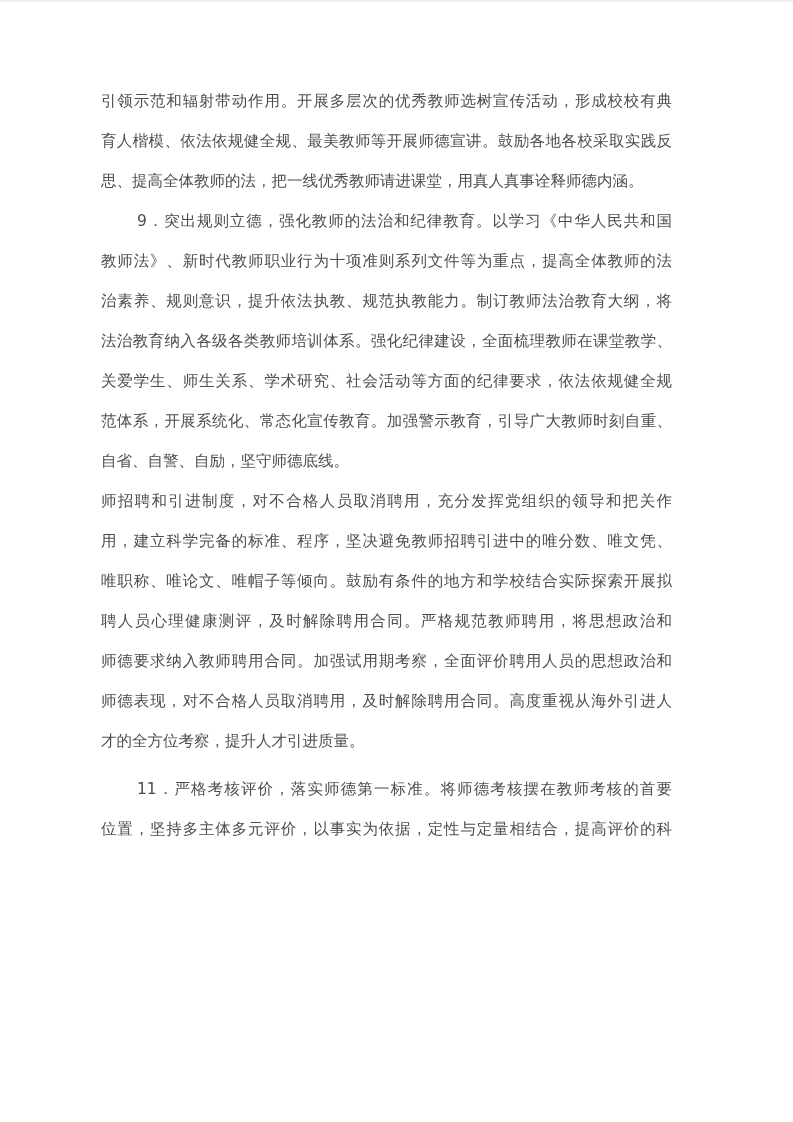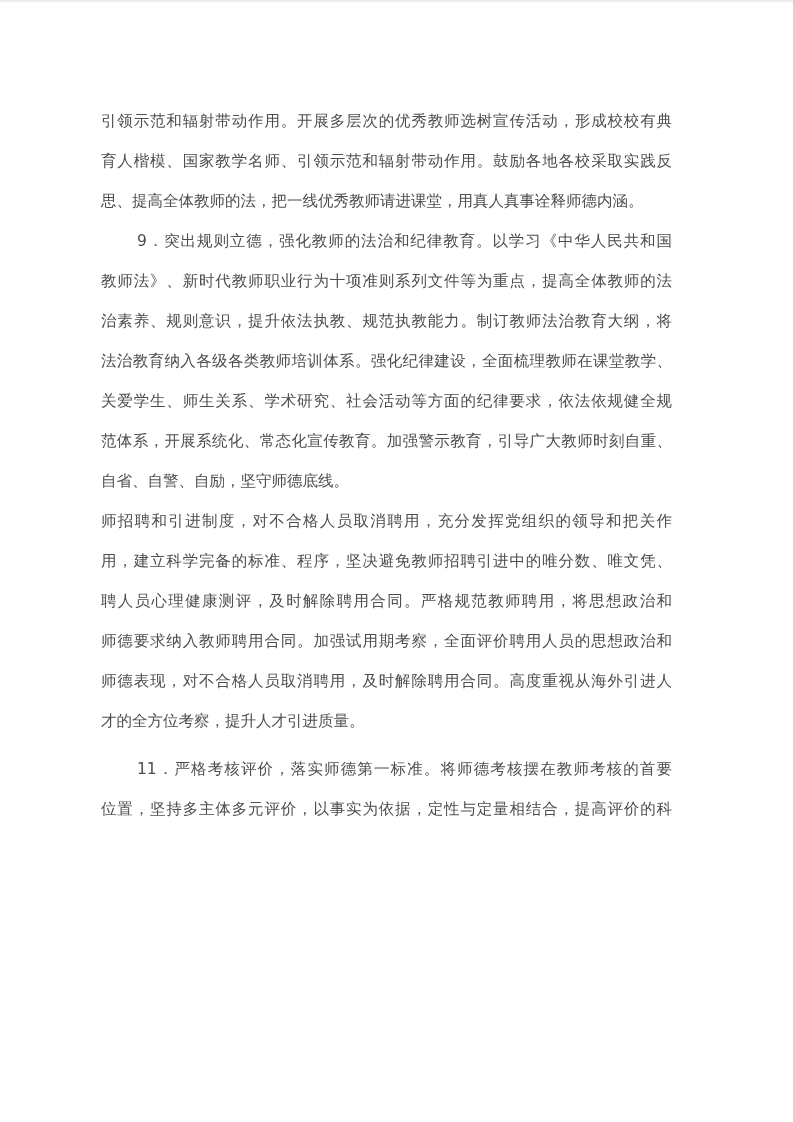--- a/index.html
+++ b/index.html
@@ -11,21 +11,21 @@
     width: 793px;
     height: 1122px;
     overflow: hidden;
   }
   .page {
     box-sizing: border-box;
     width: 793px;
     height: 1122px;
     background: #ffffff;
     border-top: 2px solid #ededed;
-    padding: 99px 121px 0 101px;
+    padding: 79px 121px 0 101px;
     font-family: "DejaVu Sans", sans-serif;
     font-size: 15.5px;
     color: #4d4d4d;
   }
   .block { margin: 0; }
   .block.heading {
     margin: 12px 0 5px 0;
     font-weight: bold;
     color: #3c3c3c;
   }
@@ -42,35 +42,36 @@
   .line.last { text-align-last: left; }
   .line.indent { text-indent: 36px; }
   .block.heading .line.indent { text-indent: 52px; }
 </style>
 </head>
 <body>
 
 <div class="page" data-name="document-page">
     <div class="block paragraph" data-name="para-8-continuation">
       <div class="line" data-name="text-line">引领示范和辐射带动作用。开展多层次的优秀教师选树宣传活动，形成校校有典</div>
-      <div class="line" data-name="text-line">育人楷模、国家教学名师、引领示范和辐射带动作用。鼓励各地各校采取实践反</div>
+      <div class="line" data-name="text-line">育人楷模、依法依规健全规、最美教师等开展师德宣讲。鼓励各地各校采取实践反</div>
       <div class="line last" data-name="text-line">思、提高全体教师的法，把一线优秀教师请进课堂，用真人真事诠释师德内涵。</div>
     </div>
     <div class="block paragraph" data-name="para-9">
       <div class="line indent" data-name="text-line">9．突出规则立德，强化教师的法治和纪律教育。以学习《中华人民共和国</div>
       <div class="line" data-name="text-line">教师法》、新时代教师职业行为十项准则系列文件等为重点，提高全体教师的法</div>
       <div class="line" data-name="text-line">治素养、规则意识，提升依法执教、规范执教能力。制订教师法治教育大纲，将</div>
       <div class="line" data-name="text-line">法治教育纳入各级各类教师培训体系。强化纪律建设，全面梳理教师在课堂教学、</div>
       <div class="line" data-name="text-line">关爱学生、师生关系、学术研究、社会活动等方面的纪律要求，依法依规健全规</div>
       <div class="line" data-name="text-line">范体系，开展系统化、常态化宣传教育。加强警示教育，引导广大教师时刻自重、</div>
       <div class="line last" data-name="text-line">自省、自警、自励，坚守师德底线。</div>
     </div>
     <div class="block paragraph" data-name="para-10">
       <div class="line" data-name="text-line">师招聘和引进制度，对不合格人员取消聘用，充分发挥党组织的领导和把关作</div>
       <div class="line" data-name="text-line">用，建立科学完备的标准、程序，坚决避免教师招聘引进中的唯分数、唯文凭、</div>
+      <div class="line" data-name="text-line">唯职称、唯论文、唯帽子等倾向。鼓励有条件的地方和学校结合实际探索开展拟</div>
       <div class="line" data-name="text-line">聘人员心理健康测评，及时解除聘用合同。严格规范教师聘用，将思想政治和</div>
       <div class="line" data-name="text-line">师德要求纳入教师聘用合同。加强试用期考察，全面评价聘用人员的思想政治和</div>
       <div class="line" data-name="text-line">师德表现，对不合格人员取消聘用，及时解除聘用合同。高度重视从海外引进人</div>
       <div class="line last" data-name="text-line">才的全方位考察，提升人才引进质量。</div>
     </div>
     <div class="block paragraph" data-name="para-11">
       <div class="line indent" data-name="text-line">11．严格考核评价，落实师德第一标准。将师德考核摆在教师考核的首要</div>
       <div class="line" data-name="text-line">位置，坚持多主体多元评价，以事实为依据，定性与定量相结合，提高评价的科</div>
     </div>
   </div>

